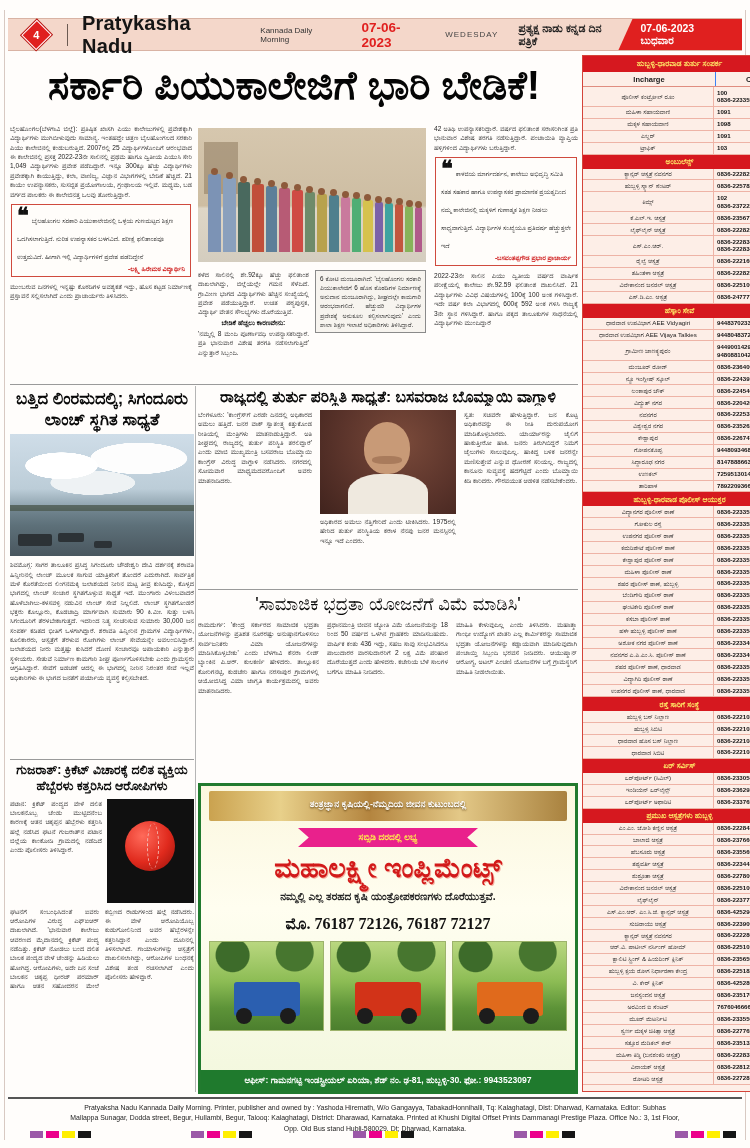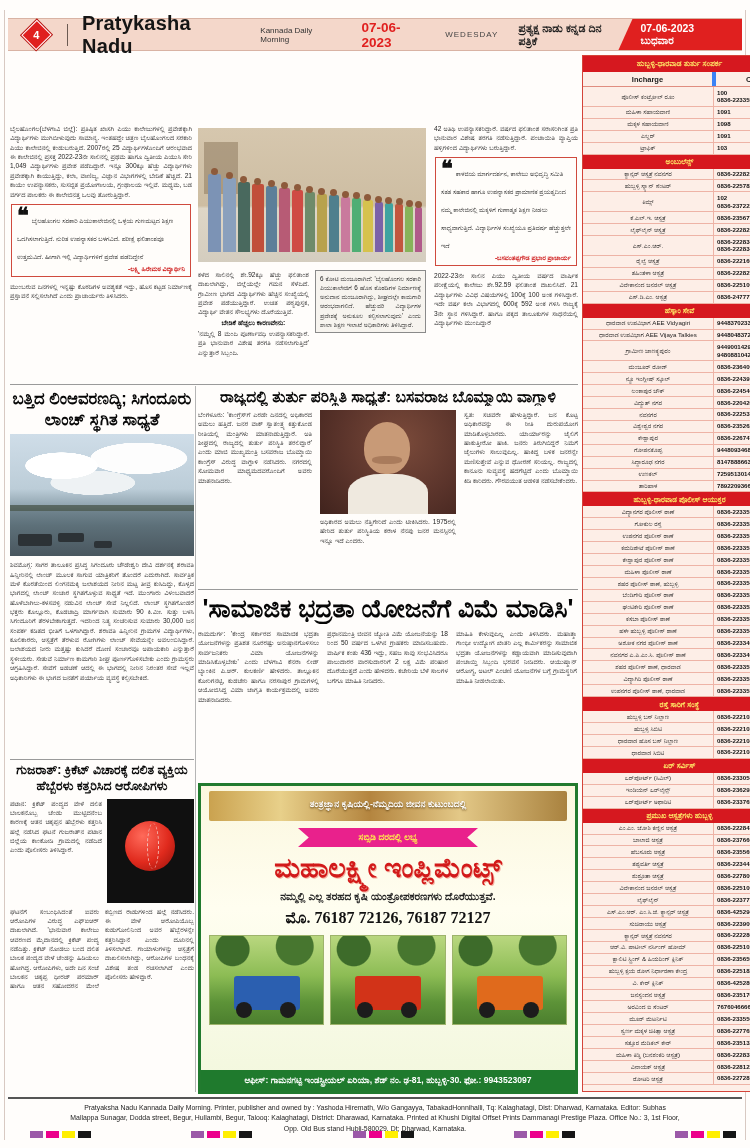--- a/index.html
+++ b/index.html
@@ -91,21 +91,21 @@
   .bommai-cols .c{width:114px;height:168px;overflow:hidden;}
   .bommai-cols .cmid{width:136px;}
   .photo-bommai{width:136px;height:104px;position:relative;overflow:hidden;margin-bottom:3px;
       background:radial-gradient(circle at 60% 30%,#7a4a3a 0%,#5b342b 55%,#40231d 100%);}
   .photo-bommai .head{position:absolute;left:44px;top:12px;width:46px;height:52px;border-radius:50% 50% 46% 46%;background:#c89a77;}
   .photo-bommai .head::after{content:'';position:absolute;left:8px;top:34px;width:30px;height:8px;background:#a97b5c;border-radius:40%;}
   .photo-bommai .shirt{position:absolute;left:28px;bottom:-6px;width:80px;height:46px;border-radius:40% 40% 0 0;background:#efe9df;}
 
   
   .insur{position:absolute;left:198px;top:592px;width:380px;height:186px;overflow:hidden;}
-  .insur-head{font-weight:700;font-size:25px;text-align:center;color:#060606;white-space:nowrap;overflow:hidden;margin:2px 0 5px 0;}
+  .insur-head{font-weight:400;font-size:18px;text-align:center;color:#060606;white-space:nowrap;overflow:hidden;margin:2px 0 5px 0;}
   .insur-cols{display:flex;gap:8px;}
   .insur-cols .c{width:121px;height:150px;overflow:hidden;}
 
   
   .cricket{position:absolute;left:10px;top:762px;width:184px;height:330px;overflow:hidden;}
   .cricket-head{font-weight:900;font-size:12.5px;line-height:1.3;text-align:center;color:#070707;margin-bottom:4px;}
   .cricket-row{display:flex;gap:5px;}
   .cricket-row .ct{width:92px;height:104px;overflow:hidden;}
   .photo-ball{width:87px;height:104px;position:relative;overflow:hidden;background:#101010;}
   .photo-ball .ball{position:absolute;left:18px;top:22px;width:50px;height:50px;border-radius:50%;
@@ -117,42 +117,42 @@
   .ad{position:absolute;left:198px;top:783px;width:380px;height:311px;border:3px solid #217a2e;
       background:linear-gradient(180deg,#fbf7df 0%,#fffef0 40%,#f2f7dd 100%);overflow:hidden;box-sizing:border-box;}
   .ad-banner{margin:5px 8px 0 8px;height:30px;position:relative;overflow:hidden;border-radius:2px;
       background:linear-gradient(90deg,#caa24f 0%,#e8d08a 20%,#b4853f 45%,#e3c887 70%,#a9823f 100%);padding-left:32px;}
   .ad-banner span{position:absolute;left:0;right:0;top:8px;text-align:center;color:#fff;font-weight:bold;font-size:9px;
       text-shadow:0 1px 2px #5c3f12;}
   .ad-ribbon{width:180px;margin:7px auto 0 auto;background:#e9218c;color:#ffe94d;font-weight:bold;font-size:9px;
       text-align:center;padding:4px 0;clip-path:polygon(0 0,100% 0,94% 50%,100% 100%,0 100%,6% 50%);}
   .ad-title{margin-top:6px;text-align:center;font-weight:900;font-size:27px;color:#d21a1a;text-shadow:1px 1px 0 #f5b5a5;}
   .ad-line{margin-top:6px;text-align:center;font-weight:bold;font-size:10.5px;color:#222;}
-  .ad-phone{margin-top:6px;text-align:center;font-weight:900;font-size:16px;color:#111;font-family:"Liberation Serif",serif;}
+  .ad-phone{margin-top:12px;text-align:center;font-weight:900;font-size:16px;color:#111;font-family:"Liberation Serif",serif;}
   .ad-imgs{display:flex;gap:6px;margin:8px 8px 0 8px;}
   .ad-img{width:118px;height:88px;position:relative;overflow:hidden;border:1px solid #9db36b;
       background:radial-gradient(circle at 20% 15%,#3d6b2a 0 14%,rgba(0,0,0,0) 15%),
                  radial-gradient(circle at 75% 12%,#47762f 0 16%,rgba(0,0,0,0) 17%),
                  linear-gradient(180deg,#b9d77f 0%,#8cbc54 45%,#5d9338 75%,#4c7f2e 100%);}
   .ad-img .mach{position:absolute;left:24px;bottom:14px;width:66px;height:34px;border-radius:3px;}
   .ad-img.m1 .mach{background:#2b5fb0;}
   .ad-img.m2 .mach{background:#d23318;}
   .ad-img.m3 .mach{background:#e06a1c;}
   .ad-img .wheel{position:absolute;bottom:6px;width:16px;height:16px;border-radius:50%;background:#1c1c1c;}
   .ad-img .w1{left:26px}.ad-img .w2{left:70px}
   .ad-foot{position:absolute;left:0;right:0;bottom:0;background:#1f7a2d;color:#fff;font-weight:bold;
       font-size:8.6px;text-align:center;padding:5px 2px;}
 
   
   .sidebar{position:absolute;left:582px;top:55px;width:195px;height:1037px;background:#fdeee7;
       border:1px solid #d4443a;box-sizing:border-box;overflow:hidden;}
   .sb-title{background:#d6181f;color:#ffe867;font-weight:bold;font-size:7.6px;text-align:center;padding:3px 1px;}
   .sb-colhead{display:flex;border-bottom:1px solid #e08d80;font-weight:bold;font-size:7.5px;color:#1a1a1a;}
   .sb-colhead div{padding:2.5px 2px;text-align:center;}
-  .sb-colhead .n{flex:1;border-right:4px solid #3b82f6;}
+  .sb-colhead .n{flex:1;border-right:1px solid #3b82f6;}
   .sb-colhead .c{width:56px;text-align:right;}
   .ssec-title{background:#d6181f;color:#ffe867;font-weight:bold;font-size:7.4px;text-align:center;padding:2.5px 1px;}
   .srow{display:flex;border-bottom:1px solid #eeb3a6;align-items:stretch;}
   .srow .sname{flex:1;border-right:1px solid #eeb3a6;padding:1.5px 2px;font-size:6.2px;line-height:1.25;
       text-align:center;color:#222;display:flex;align-items:center;justify-content:center;}
   .srow .scontact{width:56px;padding:1.5px 3px;font-size:6.1px;font-weight:bold;color:#111;
       white-space:pre-line;display:flex;align-items:center;line-height:1.3;}
 
   
   .footer{position:absolute;left:8px;right:8px;top:1097px;border-top:2px solid #555;padding-top:4px;}
@@ -175,20 +175,21 @@
       </div>
     <div class="mh-div"></div>
     <span class="mh-title">Pratykasha Nadu</span>
     <span class="mh-sub">Kannada Daily Morning</span>
     <span class="mh-date">07-06-2023</span>
     <span class="mh-day">WEDESDAY</span>
     <span class="mh-ktitle">ಪ್ರತ್ಯಕ್ಷ ನಾಡು ಕನ್ನಡ ದಿನ ಪತ್ರಿಕೆ</span>
     <span class="mh-datebox">07-06-2023 ಬುಧವಾರ</span>
   </div>
 
+  <div class="lead-head">ಸರ್ಕಾರಿ ಪಿಯುಕಾಲೇಜಿಗೆ ಭಾರಿ ಬೇಡಿಕೆ!</div>
   <div class="lead-cols">
     <div class="lead-c1">
       <div class="bt">ಬೈಲಹೊಂಗಲ(ಬೆಳಗಾವಿ ಜಿಲ್ಲೆ): ಪ್ರತಿಷ್ಠಿತ ಖಾಸಗಿ ಪಿಯು ಕಾಲೇಜುಗಳಲ್ಲಿ ಪ್ರವೇಶಕ್ಕಾಗಿ ವಿದ್ಯಾರ್ಥಿಗಳು ಮುಗಿಬೀಳುವುದು ಸಾಮಾನ್ಯ. ಇಂತಹದ್ದೇ ಚಿತ್ರಣ ಬೈಲಹೊಂಗಲದ ಸರಕಾರಿ ಪಿಯು ಕಾಲೇಜಿನಲ್ಲಿ ಕಂಡುಬರುತ್ತಿದೆ. 2007ರಲ್ಲಿ 25 ವಿದ್ಯಾರ್ಥಿಗಳೊಂದಿಗೆ ಆರಂಭವಾದ ಈ ಕಾಲೇಜಿನಲ್ಲಿ ಪ್ರಸಕ್ತ 2022-23ನೇ ಸಾಲಿನಲ್ಲಿ ಪ್ರಥಮ ಹಾಗೂ ದ್ವಿತೀಯ ಪಿಯುಸಿ ಸೇರಿ 1,049 ವಿದ್ಯಾರ್ಥಿಗಳು ಪ್ರವೇಶ ಪಡೆದಿದ್ದಾರೆ. ಇನ್ನೂ 300ಕ್ಕೂ ಹೆಚ್ಚು ವಿದ್ಯಾರ್ಥಿಗಳು ಪ್ರವೇಶಕ್ಕಾಗಿ ಕಾಯುತ್ತಿದ್ದು, ಕಲಾ, ವಾಣಿಜ್ಯ, ವಿಜ್ಞಾನ ವಿಭಾಗಗಳಲ್ಲಿ ಬೇಡಿಕೆ ಹೆಚ್ಚಿದೆ. 21 ಕಾಯಂ ಉಪನ್ಯಾಸಕರು, ಸುಸಜ್ಜಿತ ಪ್ರಯೋಗಾಲಯ, ಗ್ರಂಥಾಲಯ ಇಲ್ಲಿವೆ. ಮಧ್ಯಮ, ಬಡ ವರ್ಗದ ಪಾಲಕರು ಈ ಕಾಲೇಜಿನತ್ತ ಒಲವು ತೋರುತ್ತಿದ್ದಾರೆ.</div>
       <div class="qbox">
         <span class="qmark">❝</span>
         <span class="qtext">ಬೈಲಹೊಂಗಲ ಸರಕಾರಿ ಪಿಯುಕಾಲೇಜಿನಲ್ಲಿ ಒಳ್ಳೆಯ ಗುಣಮಟ್ಟದ ಶಿಕ್ಷಣ ಒದಗಿಸಲಾಗುತ್ತಿದೆ. ನುರಿತ ಉಪನ್ಯಾಸಕರ ಬಳಗವಿದೆ. ಪರೀಕ್ಷೆ ಫಲಿತಾಂಶವೂ ಉತ್ತಮವಿದೆ. ಹೀಗಾಗಿ ಇಲ್ಲಿ ವಿದ್ಯಾರ್ಥಿಗಳಿಗೆ ಪ್ರವೇಶ ಪಡೆದಿದ್ದೇನೆ</span>
         <span class="qby">-ಲಕ್ಷ್ಮಿ ಹಿರೇಮಠ ವಿದ್ಯಾರ್ಥಿನಿ</span>
       </div>
       <div class="bt">ಮುಂಬರುವ ದಿನಗಳಲ್ಲಿ ಇನ್ನಷ್ಟು ಕೊಠಡಿಗಳ ಅವಶ್ಯಕತೆ ಇದ್ದು, ಹೊಸ ಕಟ್ಟಡ ನಿರ್ಮಾಣಕ್ಕೆ ಪ್ರಸ್ತಾವನೆ ಸಲ್ಲಿಸಲಾಗಿದೆ ಎಂದು ಪ್ರಾಚಾರ್ಯರು ತಿಳಿಸಿದರು.</div>
     </div>
@@ -233,21 +234,21 @@
         <span class="qby">-ಬಸವಂತಪ್ಪಗೌಡ ಪ್ರಭಾರ ಪ್ರಾಚಾರ್ಯ</span>
       </div>
       <div class="bt">2022-23ನೇ ಸಾಲಿನ ಪಿಯು ದ್ವಿತೀಯ ವರ್ಷದ ವಾರ್ಷಿಕ ಪರೀಕ್ಷೆಯಲ್ಲಿ ಕಾಲೇಜು ಶೇ.92.59 ಫಲಿತಾಂಶ ದಾಖಲಿಸಿದೆ. 21 ವಿದ್ಯಾರ್ಥಿಗಳು ವಿವಿಧ ವಿಷಯಗಳಲ್ಲಿ 100ಕ್ಕೆ 100 ಅಂಕ ಗಳಿಸಿದ್ದಾರೆ. ಇದೇ ವರ್ಷ ಕಲಾ ವಿಭಾಗದಲ್ಲಿ 600ಕ್ಕೆ 592 ಅಂಕ ಗಳಿಸಿ ರಾಜ್ಯಕ್ಕೆ 3ನೇ ಸ್ಥಾನ ಗಳಿಸಿದ್ದಾರೆ. ಹಾಗೂ ಪಕ್ಕದ ತಾಲೂಕುಗಳ ಸಾಧನೆಯಲ್ಲಿ ವಿದ್ಯಾರ್ಥಿಗಳು ಮುಂದಿದ್ದಾರೆ</div>
     </div>
   </div>
 
   <div class="hline" style="left:10px;top:384px;width:568px"></div>
   <div class="vline" style="left:195px;top:386px;height:706px"></div>
 
   <div class="launch">
-    <div class="launch-head">ಬತ್ತಿದ ಲಿಂಆವರಣದ್ಕಿ; ಸಿಗಂದೂರು ಲಾಂಚ್ ಸ್ಥಗಿತ ಸಾಧ್ಯತೆ</div>
+    <div class="launch-head">ಬತ್ತಿದ ಲಿಂರಮದಲ್ಕಿ; ಸಿಗಂದೂರು ಲಾಂಚ್ ಸ್ಥಗಿತ ಸಾಧ್ಯತೆ</div>
     <div class="photo-lake">
       <div class="shore"></div>
       <div class="boat b1"></div>
       <div class="boat b2"></div>
       <div class="boat b3"></div>
     </div>
     <div class="bt" style="height:230px;overflow:hidden">ಶಿವಮೊಗ್ಗ: ಸಾಗರ ತಾಲೂಕಿನ ಪ್ರಸಿದ್ಧ ಸಿಗಂದೂರು ಚೌಡೇಶ್ವರಿ ದೇವಿ ದರ್ಶನಕ್ಕೆ ಶರಾವತಿ ಹಿನ್ನೀರಿನಲ್ಲಿ ಲಾಂಚ್ ಮೂಲಕ ಸಾಗುವ ಯಾತ್ರಿಕರಿಗೆ ತೊಂದರೆ ಎದುರಾಗಿದೆ. ಸಾರ್ವತ್ರಿಕ ಮಳೆ ಕೊರತೆಯಿಂದ ಲಿಂಗನಮಕ್ಕಿ ಜಲಾಶಯದ ನೀರಿನ ಮಟ್ಟ ತೀವ್ರ ಕುಸಿದಿದ್ದು, ಕೊಳ್ಳದ ಭಾಗದಲ್ಲಿ ಲಾಂಚ್ ಸಂಚಾರ ಸ್ಥಗಿತಗೊಳ್ಳುವ ಸಾಧ್ಯತೆ ಇದೆ. ಮುಂಗಾರು ವಿಳಂಬವಾದರೆ ಹೊಳೆಬಾಗಿಲು-ಕಳಸವಳ್ಳಿ ನಡುವಿನ ಲಾಂಚ್ ಸೇವೆ ನಿಲ್ಲಲಿದೆ. ಲಾಂಚ್ ಸ್ಥಗಿತಗೊಂಡರೆ ಭಕ್ತರು ಕೊಲ್ಲೂರು, ಕೊಡಚಾದ್ರಿ ಮಾರ್ಗವಾಗಿ ಸುಮಾರು 90 ಕಿ.ಮೀ. ಸುತ್ತು ಬಳಸಿ ಸಿಗಂದೂರಿಗೆ ತೆರಳಬೇಕಾಗುತ್ತದೆ. ಇದರಿಂದ ನಿತ್ಯ ಸಂಚರಿಸುವ ಸುಮಾರು 30,000 ಜನ ಸಂಪರ್ಕ ಕಡಿತದ ಭೀತಿಗೆ ಒಳಗಾಗಿದ್ದಾರೆ. ಶರಾವತಿ ಹಿನ್ನೀರಿನ ಗ್ರಾಮಗಳ ವಿದ್ಯಾರ್ಥಿಗಳು, ಕೂಲಿಕಾರರು, ಆಸ್ಪತ್ರೆಗೆ ತೆರಳುವ ರೋಗಿಗಳು ಲಾಂಚ್ ಸೇವೆಯನ್ನೇ ಅವಲಂಬಿಸಿದ್ದಾರೆ. ಜಲಾಶಯದ ನೀರು ಮತ್ತಷ್ಟು ಕುಸಿದರೆ ದೋಣಿ ಸಂಚಾರವೂ ಅಪಾಯಕಾರಿ ಎನ್ನುತ್ತಾರೆ ಸ್ಥಳೀಯರು. ಸೇತುವೆ ನಿರ್ಮಾಣ ಕಾಮಗಾರಿ ಶೀಘ್ರ ಪೂರ್ಣಗೊಳಿಸಬೇಕು ಎಂದು ಗ್ರಾಮಸ್ಥರು ಆಗ್ರಹಿಸಿದ್ದಾರೆ. ಸೇವೆಗೆ ಅಡಚಣೆ ಆದಲ್ಲಿ ಈ ಭಾಗದಲ್ಲಿ ನೀರಿನ ನಿರಂತರ ಸೇವೆ ಇಲ್ಲವೆ ಅಧಿಕಾರಿಗಳು ಈ ಭಾಗದ ಜನತೆಗೆ ಪರ್ಯಾಯ ವ್ಯವಸ್ಥೆ ಕಲ್ಪಿಸಬೇಕಿದೆ.</div>
   </div>
 
   <div class="bommai">

